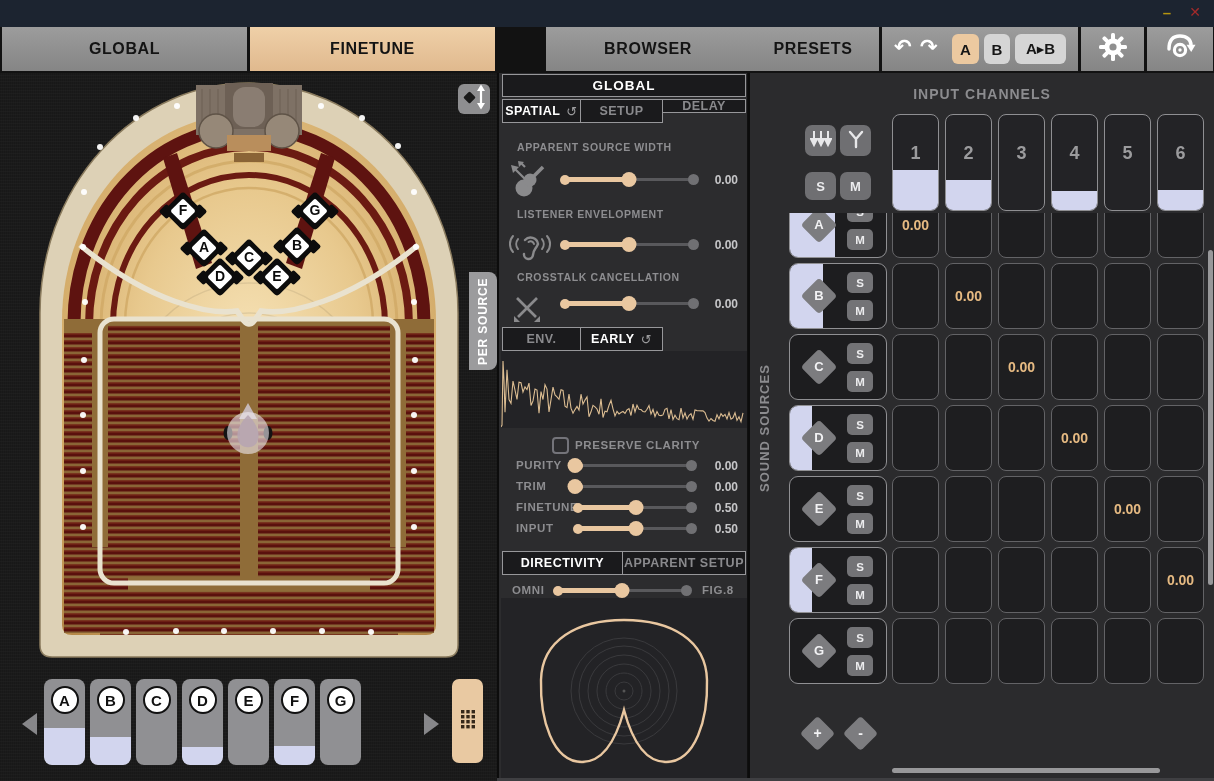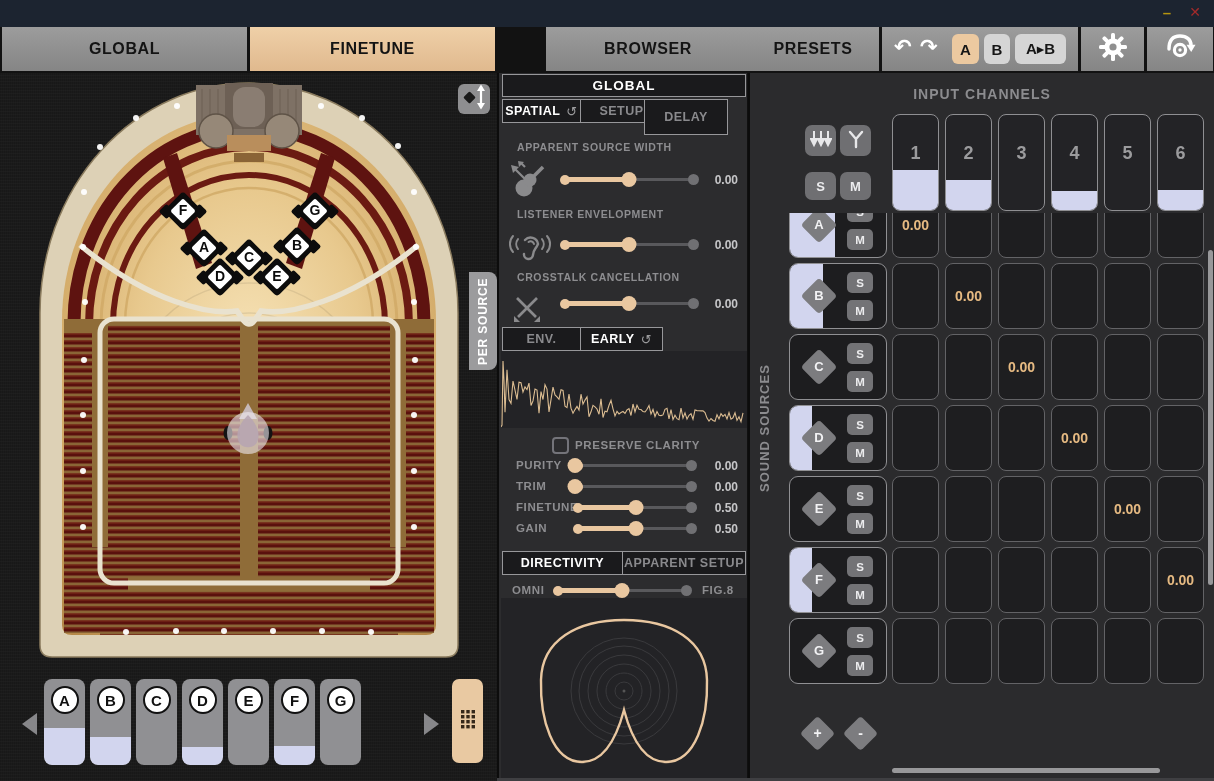--- a/index.html
+++ b/index.html
@@ -357,21 +357,21 @@
   </div>
 </div>
 
 <div id="mid-panel">
   <div class="box" style="left:3px;top:1px;width:244px;height:23px;color:#fff;font-size:13.5px;letter-spacing:1px;">GLOBAL</div>
   <div class="box active" style="left:3px;top:26px;width:79px;height:24px;">
     <span>SPATIAL</span>
       <span class="reset">↺</span>
   </div>
   <div class="box" style="left:81px;top:26px;width:83px;height:24px;">SETUP</div>
-  <div class="box" style="left:145px;top:26px;width:84px;height:36px;">DELAY</div>
+  <div class="box" style="left:163px;top:26px;width:84px;height:14px;">DELAY</div>
 
   <div class="lbl" style="left:18px;top:68px;">APPARENT SOURCE WIDTH</div>
   <span class="micon" style="left:8px;top:88px;">
     <svg width="42" height="38" viewBox="0 0 42 38">
         <g fill="#8a8a8c" stroke="#8a8a8c">
       <circle cx="17" cy="27" r="8.5" stroke="none"></circle>
           <circle cx="23" cy="19" r="6.5" stroke="none"></circle>
       <line x1="27" y1="15" x2="36" y2="6" stroke-width="3.5"></line>
       <line x1="8" y1="8" x2="18" y2="18" stroke-width="2.2"></line>
       <polygon points="4,4 12,6 6,12" stroke="none"></polygon>
@@ -467,21 +467,21 @@
      <div class="val" style="left:199px;top:407px;">0.00</div>
       <div class="lbl" style="left:17px;top:428px;font-size:11.5px;">FINETUNE</div>
      <div class="slider" style="left:76px;top:426px;width:119px;">
        <div class="s-track"></div>
         <div class="s-fill" style="width: 51%;"></div>
         <div class="s-dotL"></div>
         <div class="s-dotR"></div>
         <div class="s-handle" style="left: 51%;"></div>
       </div>
      <div class="val" style="left:199px;top:428px;">0.50</div>
-      <div class="lbl" style="left:17px;top:449px;font-size:11.5px;">GAIN</div>
+      <div class="lbl" style="left:17px;top:449px;font-size:11.5px;">INPUT</div>
      <div class="slider" style="left:76px;top:447px;width:119px;">
        <div class="s-track"></div>
         <div class="s-fill" style="width: 51%;"></div>
         <div class="s-dotL"></div>
         <div class="s-dotR"></div>
         <div class="s-handle" style="left: 51%;"></div>
       </div>
      <div class="val" style="left:199px;top:449px;">0.50</div>
     </div>
 

